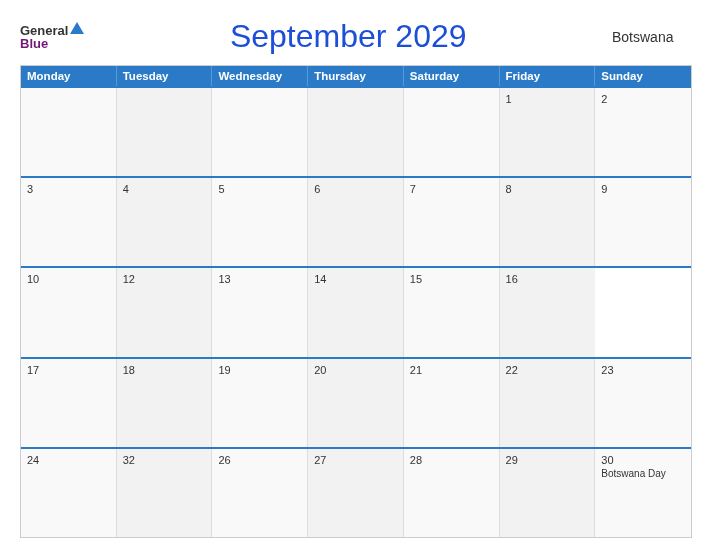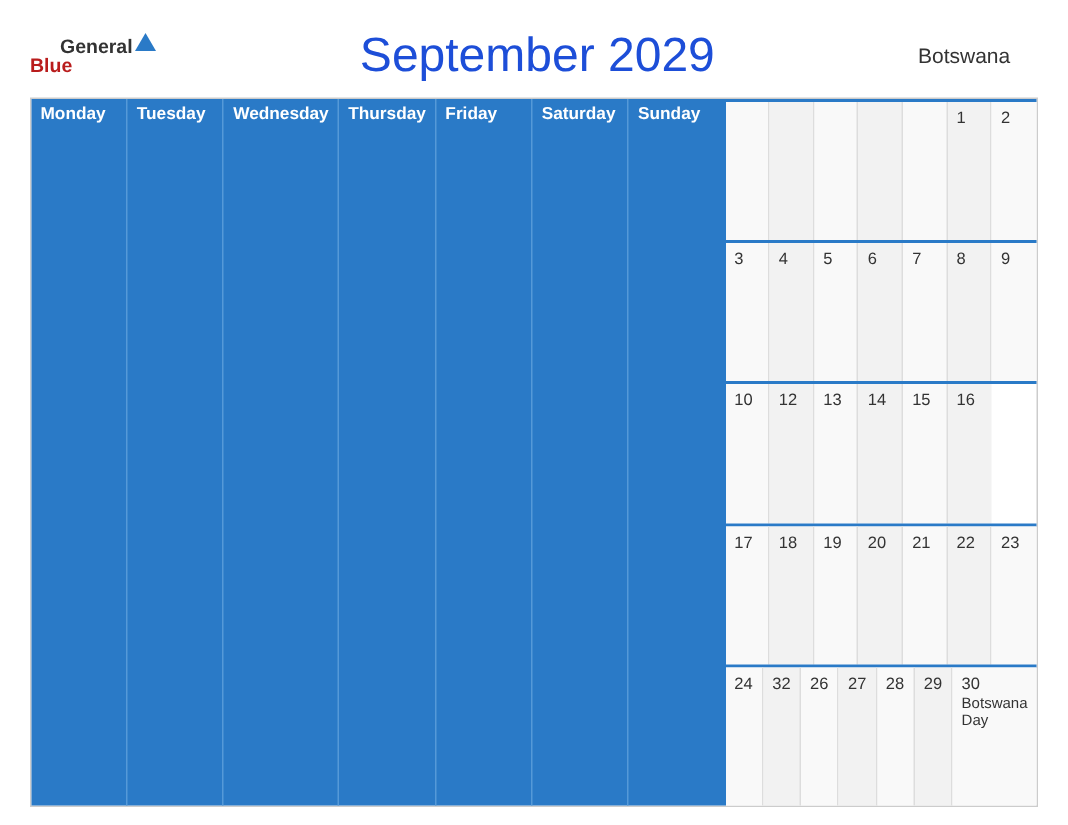--- a/index.html
+++ b/index.html
@@ -31,57 +31,56 @@
       line-height: 1;
     }
     .logo-general {
       font-size: 13px;
       font-weight: bold;
       color: #333;
     }
     .logo-blue {
       font-size: 13px;
       font-weight: bold;
-      color: #b91c1c;
+      color: #701a75;
     }
     .logo-triangle {
       display: inline-block;
       width: 0;
       height: 0;
       border-left: 7px solid transparent;
       border-right: 7px solid transparent;
       border-bottom: 12px solid #2a7ac7;
       margin-left: 2px;
       vertical-align: middle;
       position: relative;
       top: -2px;
     }
     .logo-line {
       display: flex;
       align-items: center;
       gap: 0;
-      margin-left: 20px;
     }
     .title {
       font-size: 32px;
       color: #1d4ed8;
       font-weight: 400;
       text-align: center;
       flex: 1;
     }
     .country {
       font-size: 14px;
       color: #333;
       text-align: left;
       min-width: 80px;
     }
     .calendar {
       flex: 1;
       display: flex;
-      flex-direction: row;
+      flex-direction: column;
       border: 1px solid #ccc;
     }
     .day-headers {
       display: grid;
       grid-template-columns: repeat(7, 1fr);
       background: #2a7ac7;
     }
     .day-header {
       color: #fff;
       font-size: 11.5px;
@@ -150,22 +149,22 @@
     <div class="title">September 2029</div>
     <div class="country">Botswana</div>
   </div>
 
   <div class="calendar">
     <div class="day-headers">
       <div class="day-header">Monday</div>
       <div class="day-header">Tuesday</div>
       <div class="day-header">Wednesday</div>
       <div class="day-header">Thursday</div>
+      <div class="day-header">Saturday</div>
       <div class="day-header">Friday</div>
-      <div class="day-header">Saturday</div>
       <div class="day-header">Sunday</div>
     </div>
 
     <div class="weeks">
 
       <div class="week-row">
         <div class="day-cell"></div>
         <div class="day-cell"></div>
         <div class="day-cell"></div>
         <div class="day-cell"></div>

